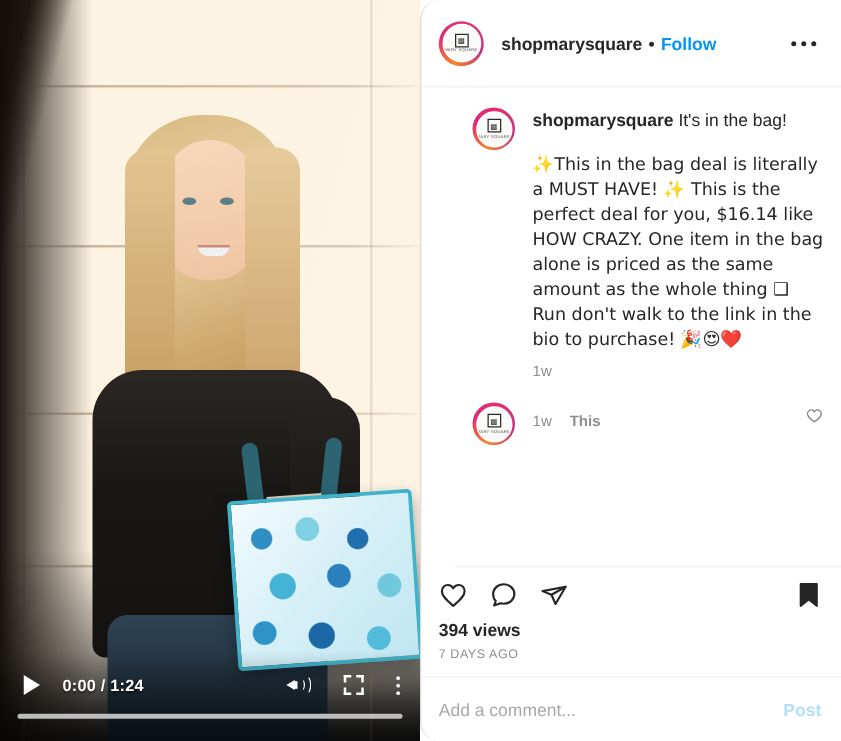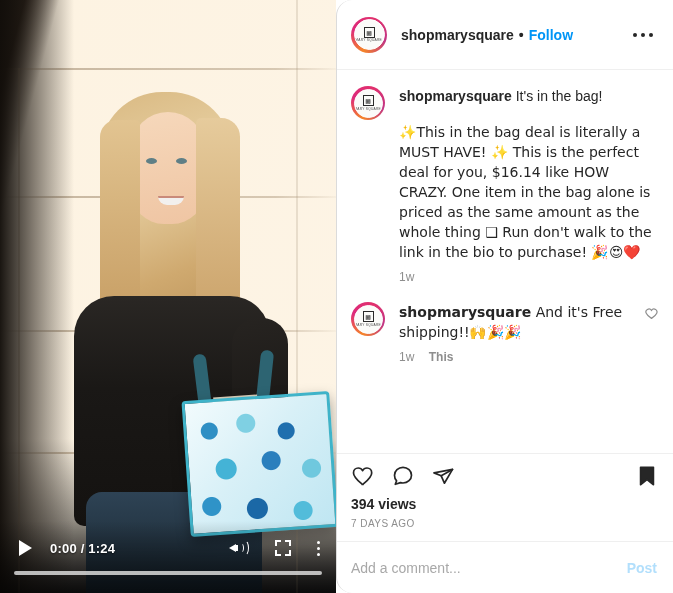--- a/index.html
+++ b/index.html
@@ -224,20 +224,21 @@
     margin-left: auto; display:flex; gap: 4px; align-items:center; cursor:pointer;
     padding: 6px;
   }
   .header-more span { width: 4px; height: 4px; border-radius: 50%; background: #262626; }
 
   .comments-area {
     flex: 1 1 auto;
     overflow: hidden;
     padding: 16px 14px 4px 14px;
     border-bottom: 1px solid #efefef;
+    margin-left: 27px;
   }
   .c-item { display: flex; margin-bottom: 18px; }
   .c-body { margin-left: 14px; flex: 1 1 auto; min-width: 0; }
   .c-text {
     font-size: 14px; line-height: 20px; color: #262626;
     word-wrap: break-word;
   }
   .c-user { font-weight: 700; color: #262626; }
   .c-para { margin-top: 16px; }
   .c-meta { margin-top: 8px; display: flex; align-items: flex-end; gap: 14px; }
@@ -383,24 +384,20 @@
       </div>
 
       <div class="c-item">
         <div class="avatar-ring sm">
           <div class="avatar-inner">
             <div class="logo-mark">▩</div>
             <div class="logo-text">MARY SQUARE</div>
           </div>
         </div>
         <div class="c-body">
-          <div class="c-text emoji">
-            <span class="c-user">shopmarysquare</span>
-            <span>And it's Free shipping!!🙌🎉🎉</span>
-          </div>
           <div class="c-meta">
             <span class="c-time">1w</span>
             <span class="c-reply">This</span>
           </div>
         </div>
         <div class="c-like">
           <svg width="13" height="13" viewBox="0 0 24 24" fill="none" stroke="#8e8e8e" stroke-width="2.2">
             <path d="M12 21s-7.5-4.7-9.4-9A5.1 5.1 0 0 1 12 6.3 5.1 5.1 0 0 1 21.4 12c-1.9 4.3-9.4 9-9.4 9z"></path>
           </svg>
         </div>

